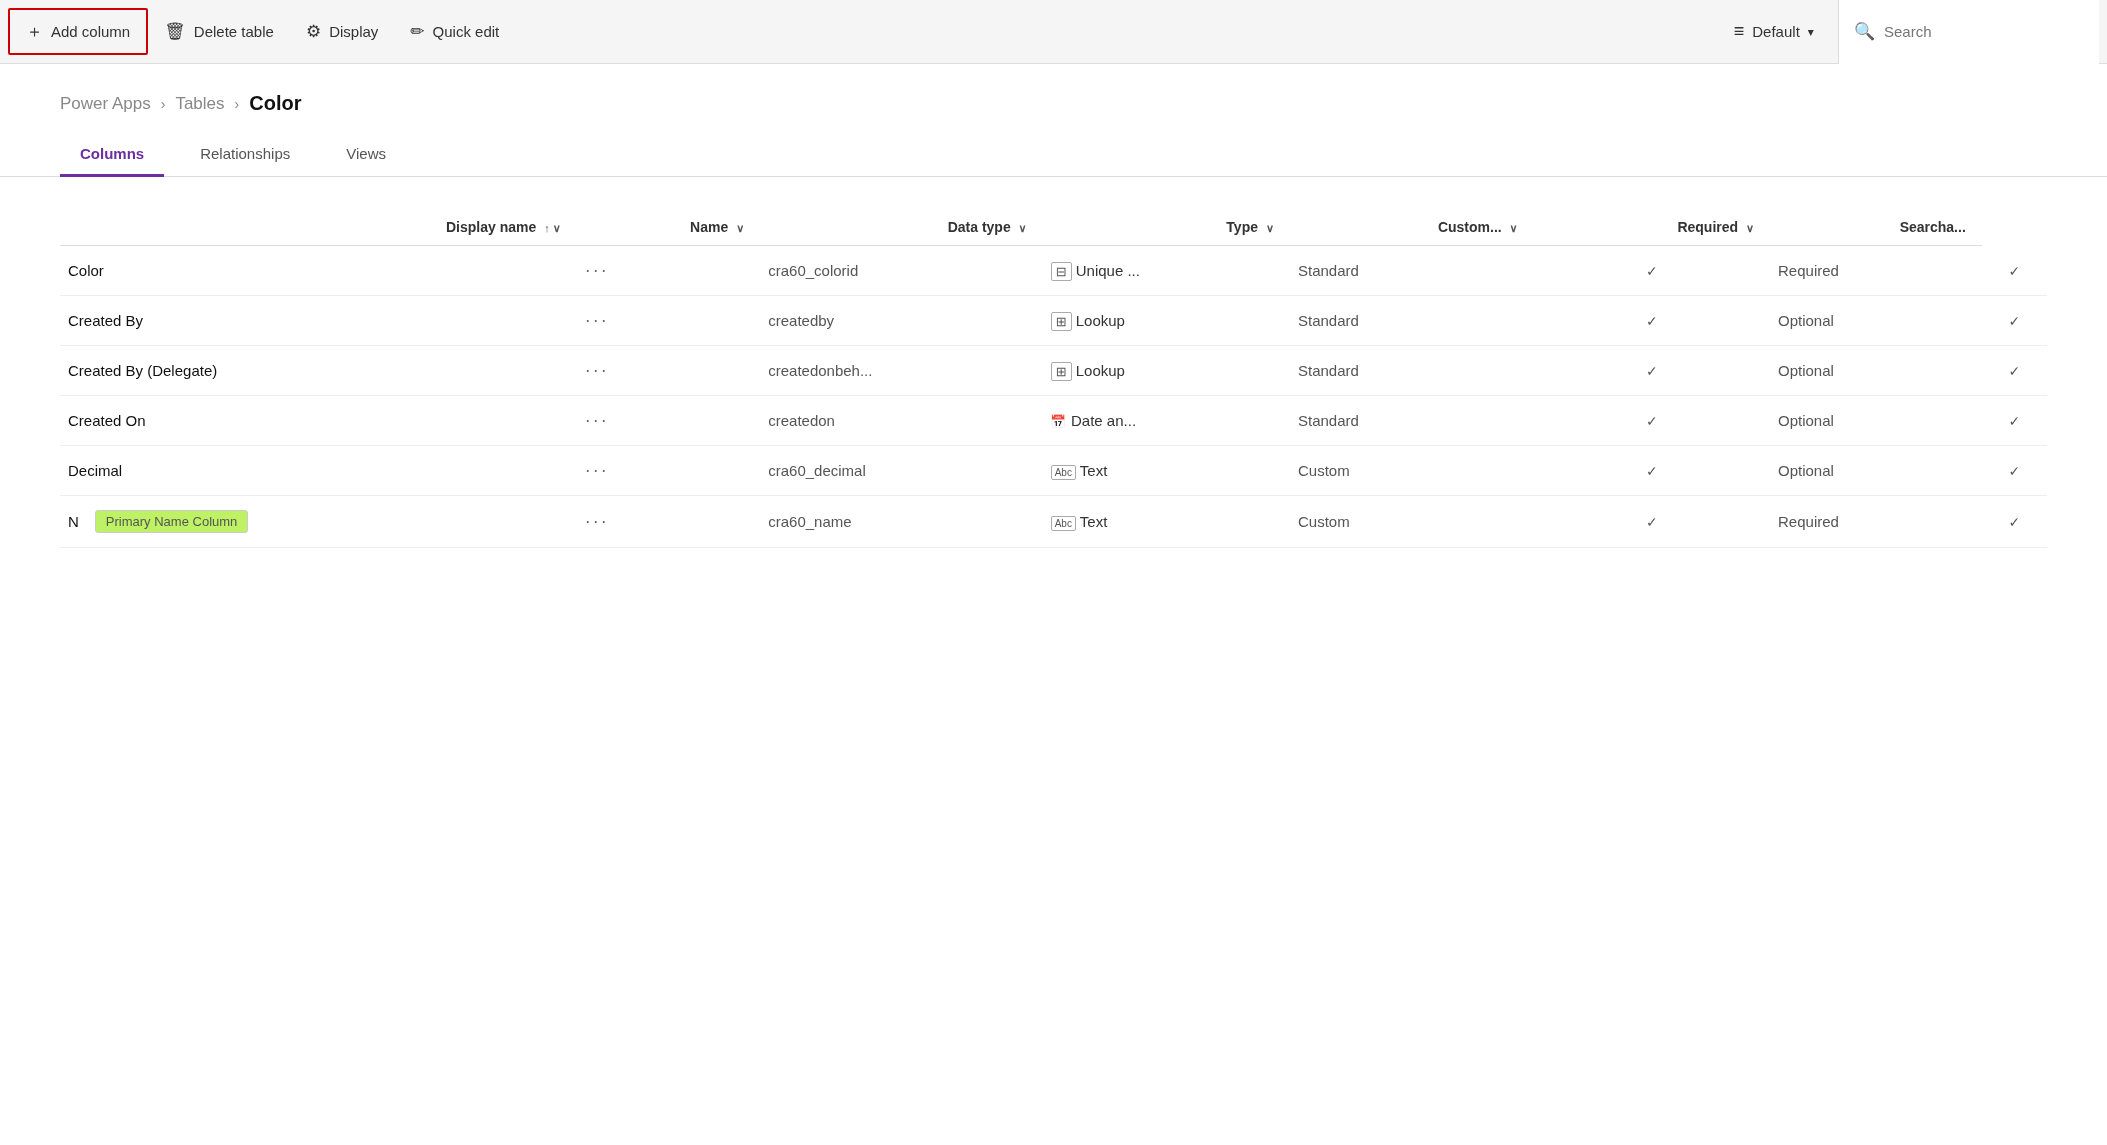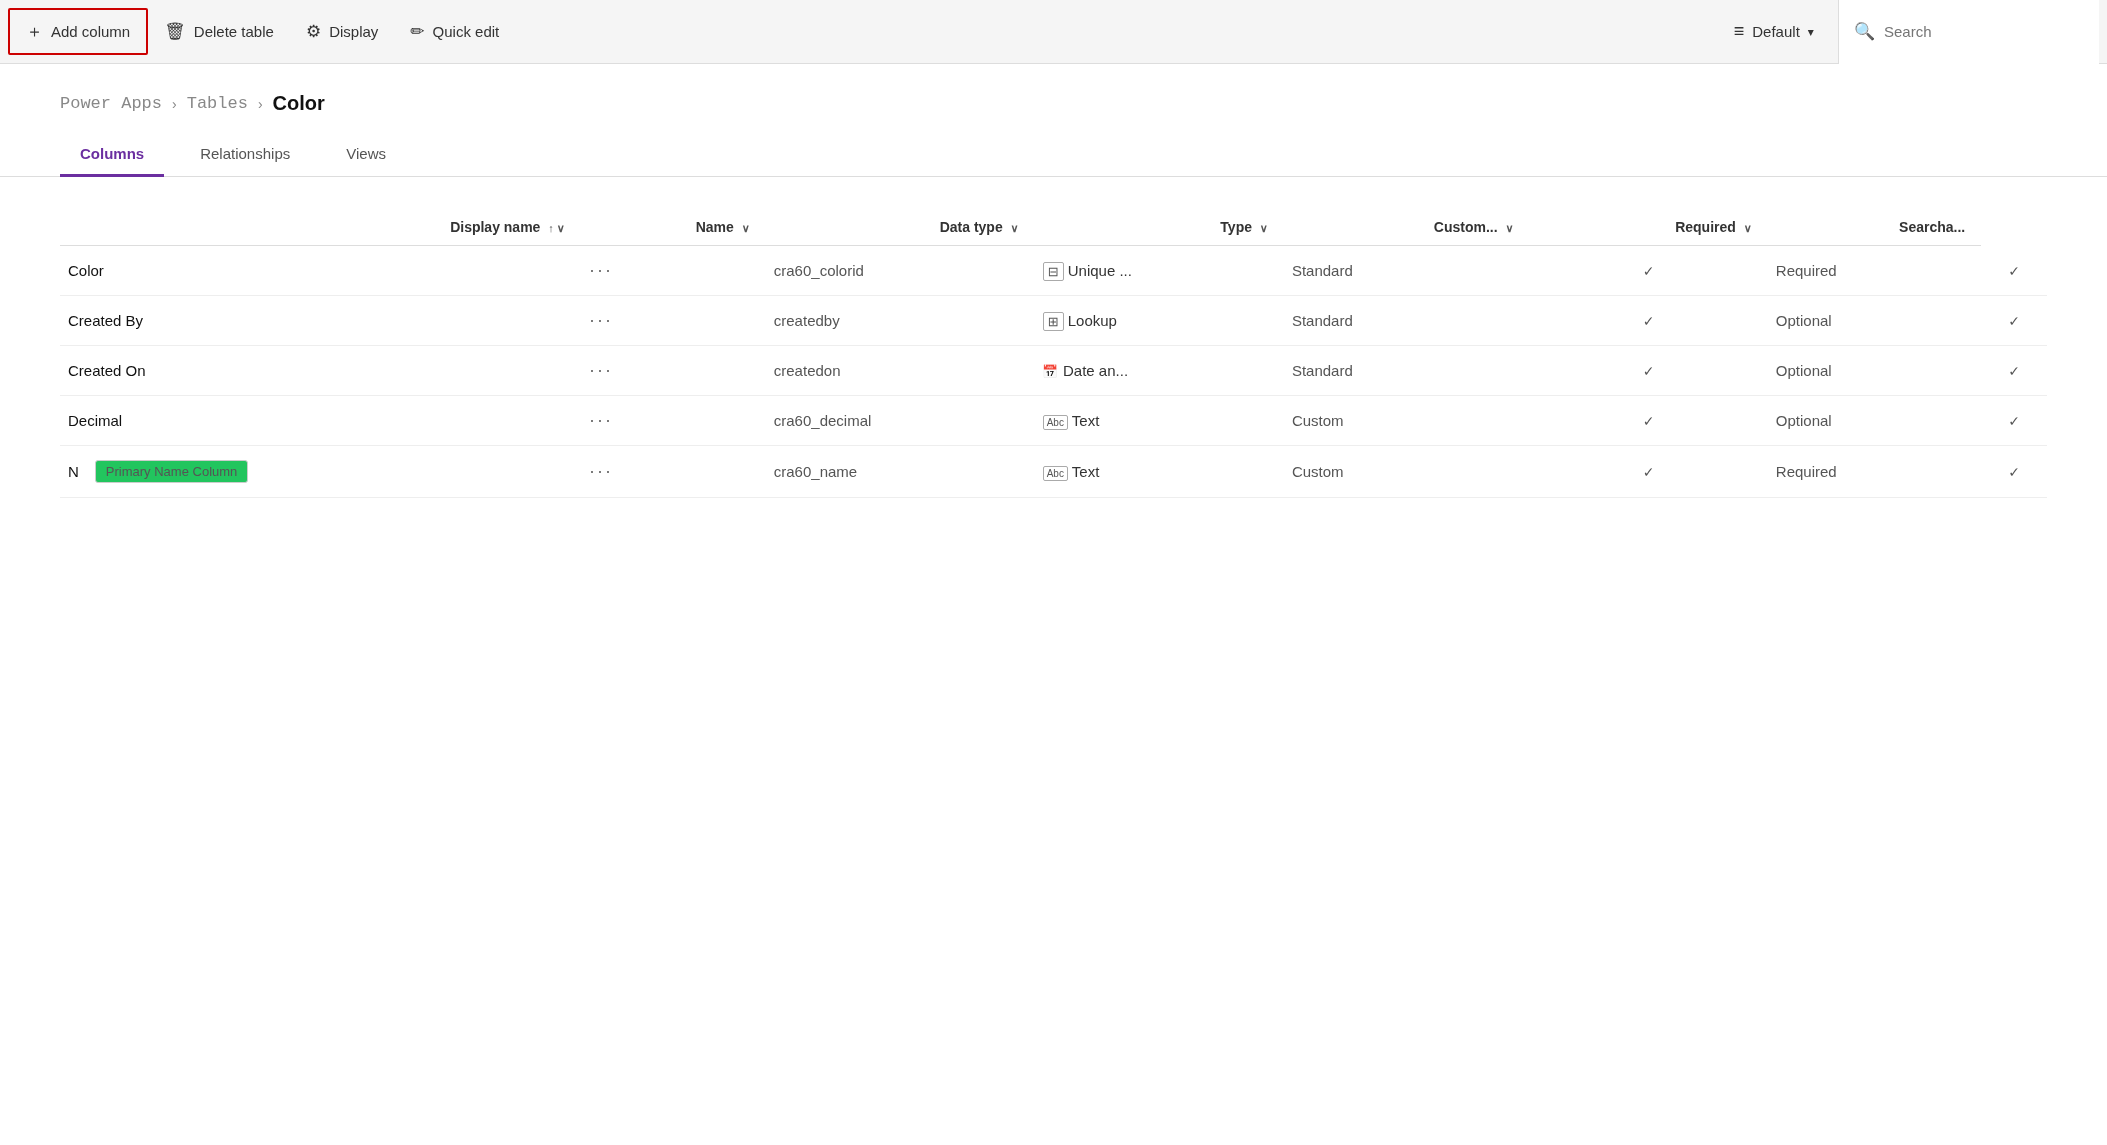--- a/index.html
+++ b/index.html
@@ -69,21 +69,21 @@
     }
 
     
     .breadcrumb {
       display: flex;
       align-items: center;
       gap: 10px;
       padding: 28px 60px 18px;
       font-size: 17px;
     }
-    .breadcrumb-item { color: #888; cursor: pointer; font-family: Liberation Mono, monospace; }
+    .breadcrumb-item { color: #888; cursor: pointer; }
     .breadcrumb-sep { color: #888; font-size: 14px; }
     .breadcrumb-current { color: #111; font-weight: 700; font-size: 20px; }
 
     
     .tabs {
       display: flex;
       gap: 16px;
       padding: 0 60px;
       border-bottom: 1px solid #ddd;
     }
@@ -133,21 +133,21 @@
     td.ellipsis-menu { color: #666; cursor: pointer; font-size: 18px; letter-spacing: 2px; }
     td.name-col { color: #555; }
     td.datatype-col { color: #333; }
     td.type-col { color: #555; }
     td.custom-col { color: #555; text-align: center; }
     td.required-col { color: #555; }
     td.searchable-col { color: #555; text-align: center; }
     .check-icon { color: #555; font-size: 14px; }
     .primary-name-badge {
       display: inline-block;
-      background: #22c55e;
+      background: #bef264;
       border: 1px solid #ccc;
       border-radius: 3px;
       padding: 3px 10px;
       font-size: 13px;
       color: #555;
       margin-left: 10px;
     }
     .col-display-flex { display: flex; align-items: center; gap: 6px; }
   </style>
 </head>
@@ -258,20 +258,35 @@
     <td class="name-col">createdby</td>
     <td class="datatype-col"><span style="border:1px solid #aaa;padding:1px 4px;font-size:13px;border-radius:2px;color:#555;">⊞</span> Lookup</td>
     <td class="type-col">Standard</td>
     <td class="custom-col"><span class="check-icon">✓</span></td>
     <td class="required-col">Optional</td>
     <td class="searchable-col"><span class="check-icon">✓</span></td>
   </tr>
         <tr>
     <td class="display-name">
     <div class="col-display-flex">
+      <span>Created By (Delegate)</span>
+
+    </div>
+  </td>
+    <td class="ellipsis-menu">···</td>
+    <td class="name-col">createdonbeh...</td>
+    <td class="datatype-col"><span style="border:1px solid #aaa;padding:1px 4px;font-size:13px;border-radius:2px;color:#555;">⊞</span> Lookup</td>
+    <td class="type-col">Standard</td>
+    <td class="custom-col"><span class="check-icon">✓</span></td>
+    <td class="required-col">Optional</td>
+    <td class="searchable-col"><span class="check-icon">✓</span></td>
+  </tr>
+        <tr>
+    <td class="display-name">
+    <div class="col-display-flex">
       <span>Created On</span>
 
     </div>
   </td>
     <td class="ellipsis-menu">···</td>
     <td class="name-col">createdon</td>
     <td class="datatype-col"><span style="font-size:13px;color:#555;">📅</span> Date an...</td>
     <td class="type-col">Standard</td>
     <td class="custom-col"><span class="check-icon">✓</span></td>
     <td class="required-col">Optional</td>

